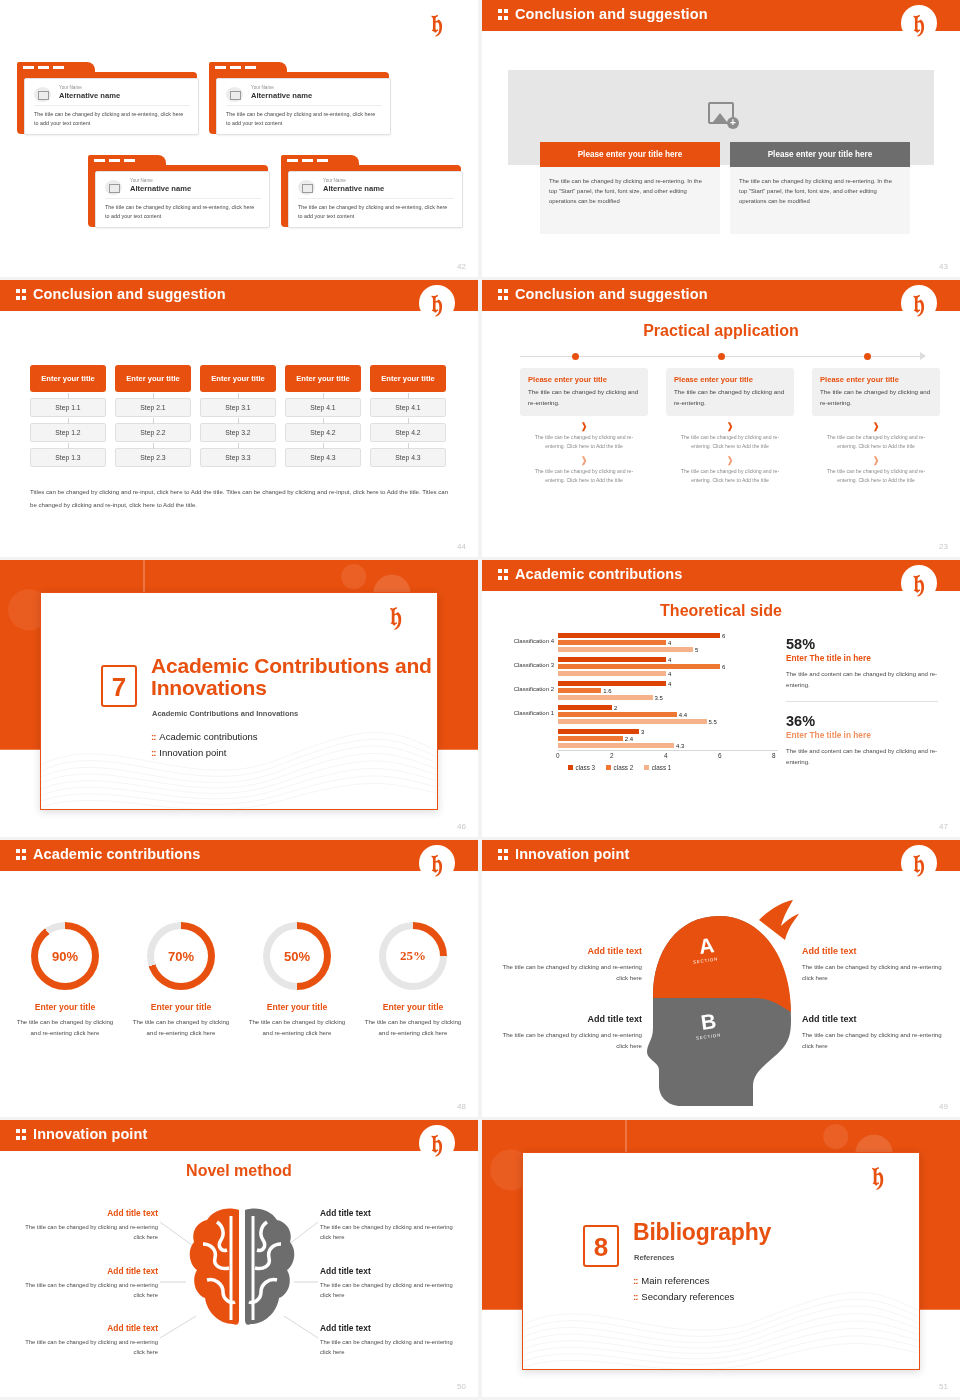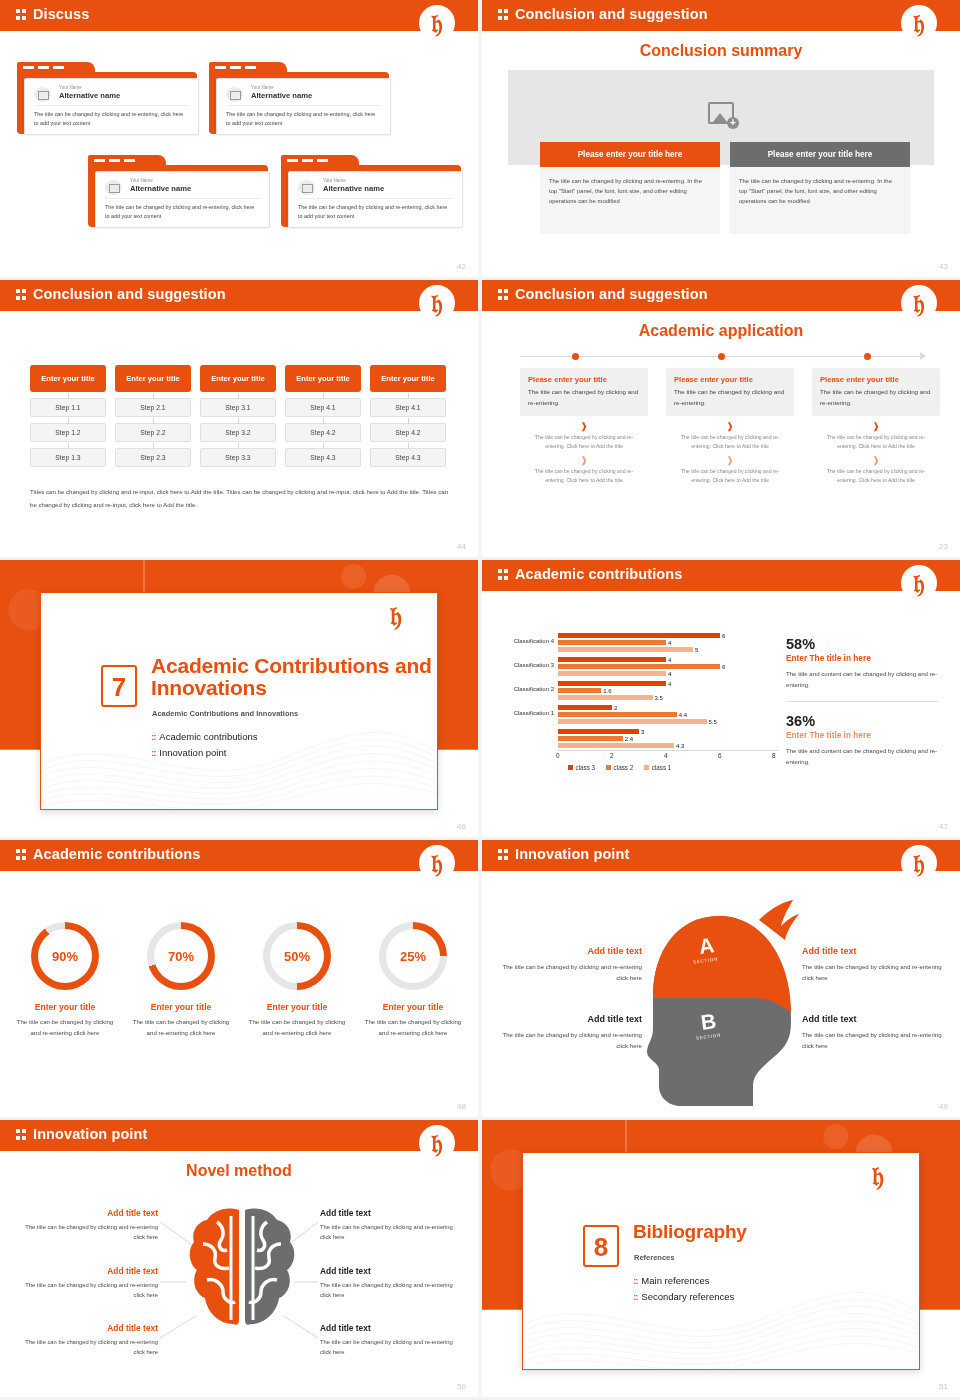--- a/index.html
+++ b/index.html
@@ -135,30 +135,20 @@
   .bblk { position:absolute; width:142px; }
   .bblk h4 { font-size:8.4px; font-weight:bold; margin-bottom:4px; }
   .bblk p { font-size:5.8px; color:#4a4a4a; line-height:10px; }
 </style>
 </head>
 <body>
 
 <div class="grid">
 
   <div class="slide">
-    <div class="hdr">
-      <span class="dots">
-          <i></i>
-          <i></i>
-          <i></i>
-          <i></i>
-        </span>
-      <h1>Discuss</h1>
-      <div class="tail"></div>
-    </div>
     <div class="logo">
       <div class="disc"></div>
       <div class="mark">𝔥</div>
     </div>
 
     <div class="folder" style="left:17px;top:62px">
       <div class="tab">
           <span class="lines">
             <i></i>
             <i></i>
@@ -236,21 +226,20 @@
           <i></i>
           <i></i>
         </span>
       <h1>Conclusion and suggestion</h1>
       <div class="tail"></div>
     </div>
     <div class="logo">
         <div class="disc"></div>
         <div class="mark">𝔥</div>
       </div>
-    <div class="stitle">Conclusion summary</div>
 
     <div class="ph">
       <div class="ic">
           <span class="plus">+</span>
         </div>
     </div>
     <div class="cs-col" style="left:58px;top:142px">
       <div class="cap o">Please enter your title here</div>
       <div class="txt">The title can be changed by clicking and re-entering. In the top "Start" panel, the font, font size, and other editing operations can be modified</div>
     </div>
@@ -334,21 +323,21 @@
           <i></i>
           <i></i>
         </span>
       <h1>Conclusion and suggestion</h1>
       <div class="tail"></div>
     </div>
     <div class="logo">
         <div class="disc"></div>
         <div class="mark">𝔥</div>
       </div>
-    <div class="stitle">Academic application</div>
+    <div class="stitle">Practical application</div>
 
     <div class="tl">
       <span class="arw"></span>
       <span class="dot" style="left:52px"></span>
       <span class="dot" style="left:198px"></span>
       <span class="dot" style="left:344px"></span>
     </div>
 
     <div class="pcol" style="left:38px;top:88px">
       <div class="card">
@@ -422,20 +411,21 @@
           <i></i>
           <i></i>
         </span>
       <h1>Academic contributions</h1>
       <div class="tail"></div>
     </div>
     <div class="logo">
         <div class="disc"></div>
         <div class="mark">𝔥</div>
       </div>
+    <div class="stitle">Theoretical side</div>
 
     <div class="chartbox">
       <div id="c47-labels">
           <div class="ylab" style="left: 0px; top: 8px;">Classification 4</div>
           <div class="ylab" style="left: 0px; top: 32px;">Classification 3</div>
           <div class="ylab" style="left: 0px; top: 56px;">Classification 2</div>
           <div class="ylab" style="left: 0px; top: 80px;">Classification 1</div>
         </div>
       <div class="plot" id="c47-plot">
           <div class="bar c3" style="left: 0px; top: 3px; width: 162px;"></div>
@@ -523,21 +513,21 @@
       <div class="p">The title can be changed by clicking and re-entering click here</div>
     </div>
     <div class="dn" id="dn2" style="left:244px;top:82px">
       <div class="ring" style="background: conic-gradient(rgb(232, 80, 15) 0deg, rgb(232, 80, 15) 180deg, rgb(230, 230, 230) 180deg, rgb(230, 230, 230) 360deg);">
           <div class="hole">50%</div>
         </div>
       <div class="t">Enter your title</div>
       <div class="p">The title can be changed by clicking and re-entering click here</div>
     </div>
     <div class="dn" id="dn3" style="left:360px;top:82px">
-      <div class="ring" style="background: conic-gradient(rgb(232, 80, 15) 0deg, rgb(232, 80, 15) 90deg, rgb(230, 230, 230) 90deg, rgb(230, 230, 230) 360deg);">
+      <div class="ring" style="background: conic-gradient(rgb(232, 80, 15) 0deg, rgb(232, 80, 15) 90deg, rgb(230, 230, 230) 90deg, rgb(230, 230, 230) 360deg); font-family: Liberation Serif, serif;">
           <div class="hole">25%</div>
         </div>
       <div class="t">Enter your title</div>
       <div class="p">The title can be changed by clicking and re-entering click here</div>
     </div>
     <div class="pagenum">48</div>
   </div>
 
   <div class="slide">
     <div class="hdr">
@@ -677,21 +667,21 @@
             <path d="M0 78 C 70 46, 150 108, 240 72 S 350 44, 398 64"></path>
             <path d="M0 84 C 70 54, 150 112, 240 78 S 350 52, 398 70"></path>
             <path d="M0 90 C 70 62, 150 116, 240 84 S 350 60, 398 76"></path>
             <path d="M0 96 C 70 70, 150 120, 240 90 S 350 68, 398 82"></path>
             <path d="M0 102 C 70 78, 150 124, 240 96 S 350 76, 398 88"></path>
             <path d="M0 108 C 70 86, 150 128, 240 102 S 350 84, 398 94"></path>
           </g>
         </svg>
         <div class="lgo">𝔥</div>
         <div class="num">8</div>
-        <div class="big" style="top:68px;font-size:19px">Bibliography</div>
+        <div class="big" style="top:68px;font-size:23px">Bibliography</div>
         <div class="small" style="top:100px">References</div>
         <div class="bullets" style="top:120px">
           <div><b>::</b><span>Main references</span></div>
           <div><b>::</b><span>Secondary references</span></div>
         </div>
       </div>
     </div>
     <div class="pagenum">51</div>
   </div>
 

